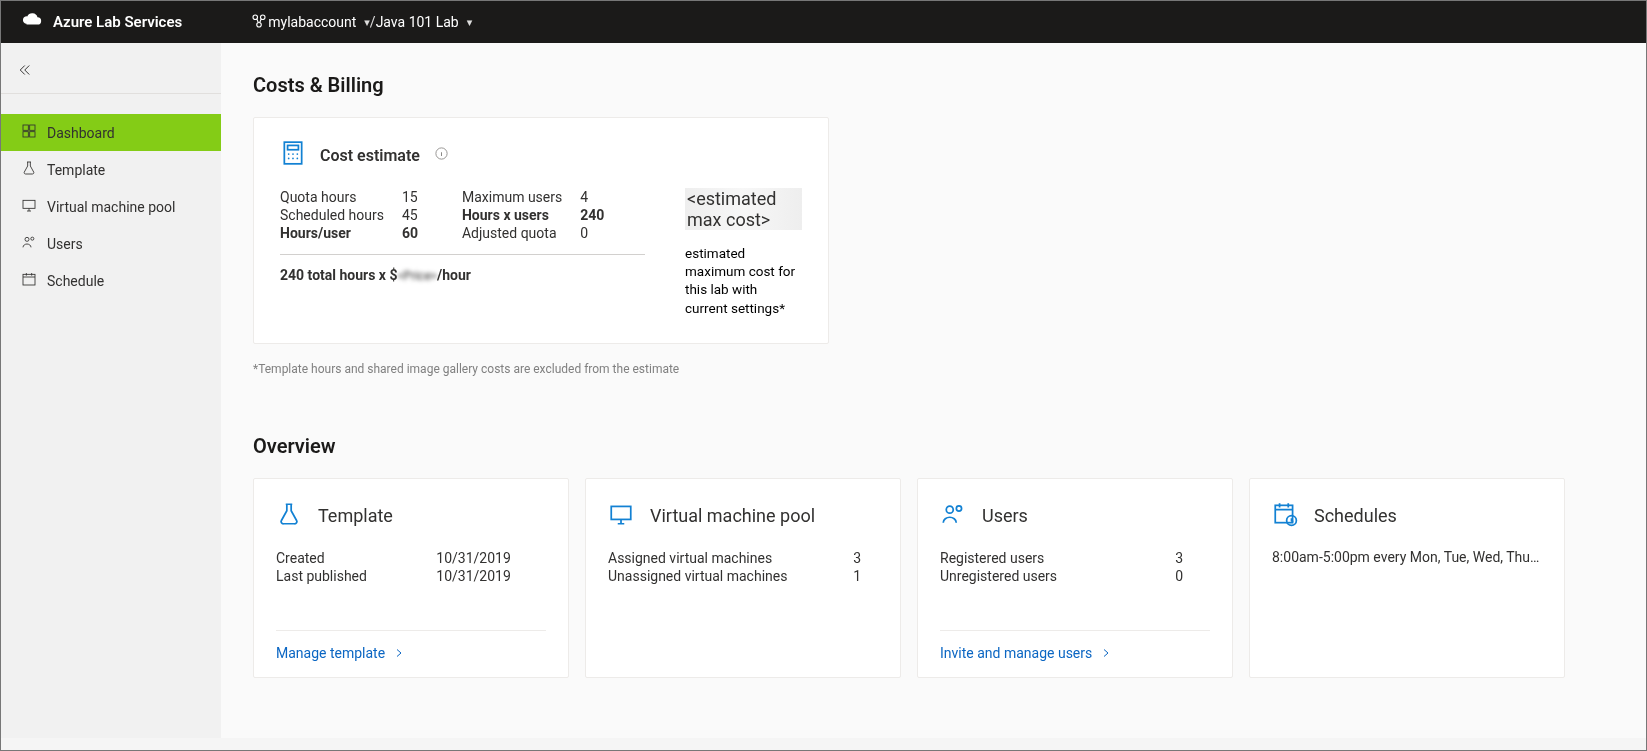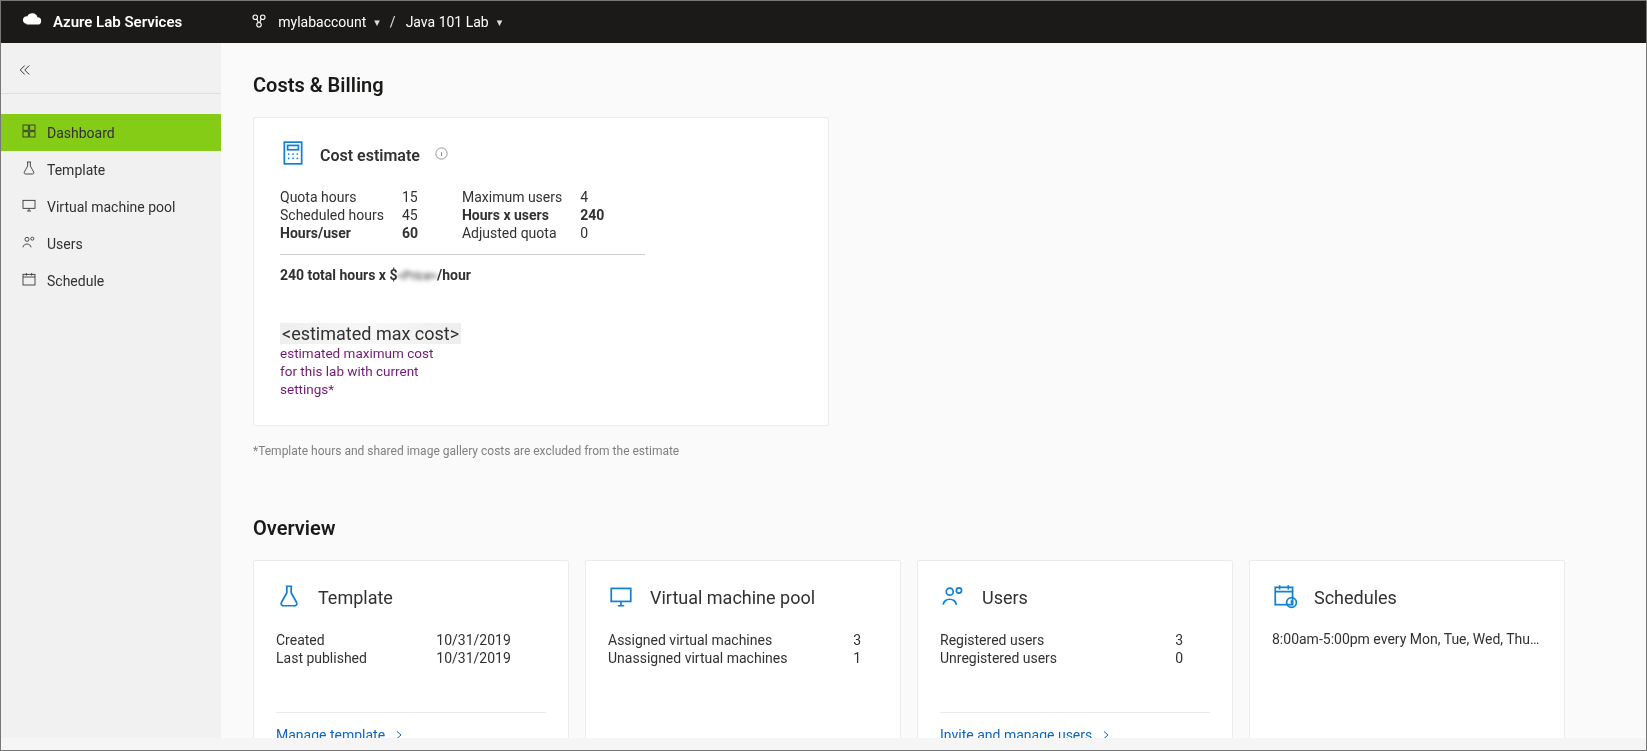--- a/index.html
+++ b/index.html
@@ -25,21 +25,20 @@
     display: flex;
     align-items: center;
     gap: 10px;
     font-weight: 600;
     font-size: 15px;
   }
   .brand svg { width: 22px; height: 22px; }
   .crumb {
     display: flex;
     align-items: center;
-    gap: 10px;
     margin-left: 54px;
     font-size: 14px;
     color: #fff;
   }
   .crumb .chev { font-size: 11px; opacity: .85; margin-left: 2px; }
   .crumb .sep { opacity: .85; }
   .crumb-item { display:flex; align-items:center; gap:6px; cursor:pointer; }
 
   .shell { display:flex; height: calc(751px - 56px); }
   .sidebar {
@@ -76,38 +75,38 @@
   .cost-card {
     background:#fff;
     border:1px solid #edebe9;
     border-radius:2px;
     width: 576px;
     padding: 22px 26px 26px 26px;
   }
   .cost-head { display:flex; align-items:center; gap:14px; margin-bottom:18px; }
   .cost-head .title { font-weight:600; font-size:16px; }
   .cost-head .info { color:#8a8886; }
-  .cost-body { display:flex; gap:40px; align-items:flex-start;flex-direction:column; }
+  .cost-body { display:flex; gap:40px; align-items:flex-start; }
   .metrics { display:flex; gap:40px; }
   table.kv { font-size:14px; border-collapse:collapse; }
   table.kv td { padding: 1px 0; }
   table.kv td.k { color:#323130; padding-right:18px; white-space:nowrap; }
   table.kv td.v { min-width:20px; }
   table.kv tr.bold td { font-weight:700; }
   .hr { border-top:1px solid #d2d0ce; margin:12px 0; width: 365px; }
   .totals { font-size:14px; font-weight:700; }
   .price-blur { filter: blur(2px); font-weight:400; font-size:12px; }
   .est-box { flex:1; }
   .est-headline {
     font-size:18px;
     background: linear-gradient(90deg,#eee,#f7f7f7,#eee);
     display:inline-block;
     padding: 0 2px;
   }
-  .est-sub { font-size:13.5px; color:#701a75; max-width:160px; line-height:1.35; }
+  .est-sub { margin-top:14px; font-size:13.5px; color:#000000; max-width:160px; line-height:1.35; }
   .footnote { font-size:12px; color:#808080; margin-top:18px; }
 
   h2.section.overview { margin-top:58px; margin-bottom:20px; }
   .cards { display:flex; gap:16px; }
   .card {
     background:#fff; border:1px solid #edebe9; border-radius:2px;
     width:316px; height:200px;
     padding:22px 22px 16px 22px;
     display:flex; flex-direction:column;
     position:relative;

